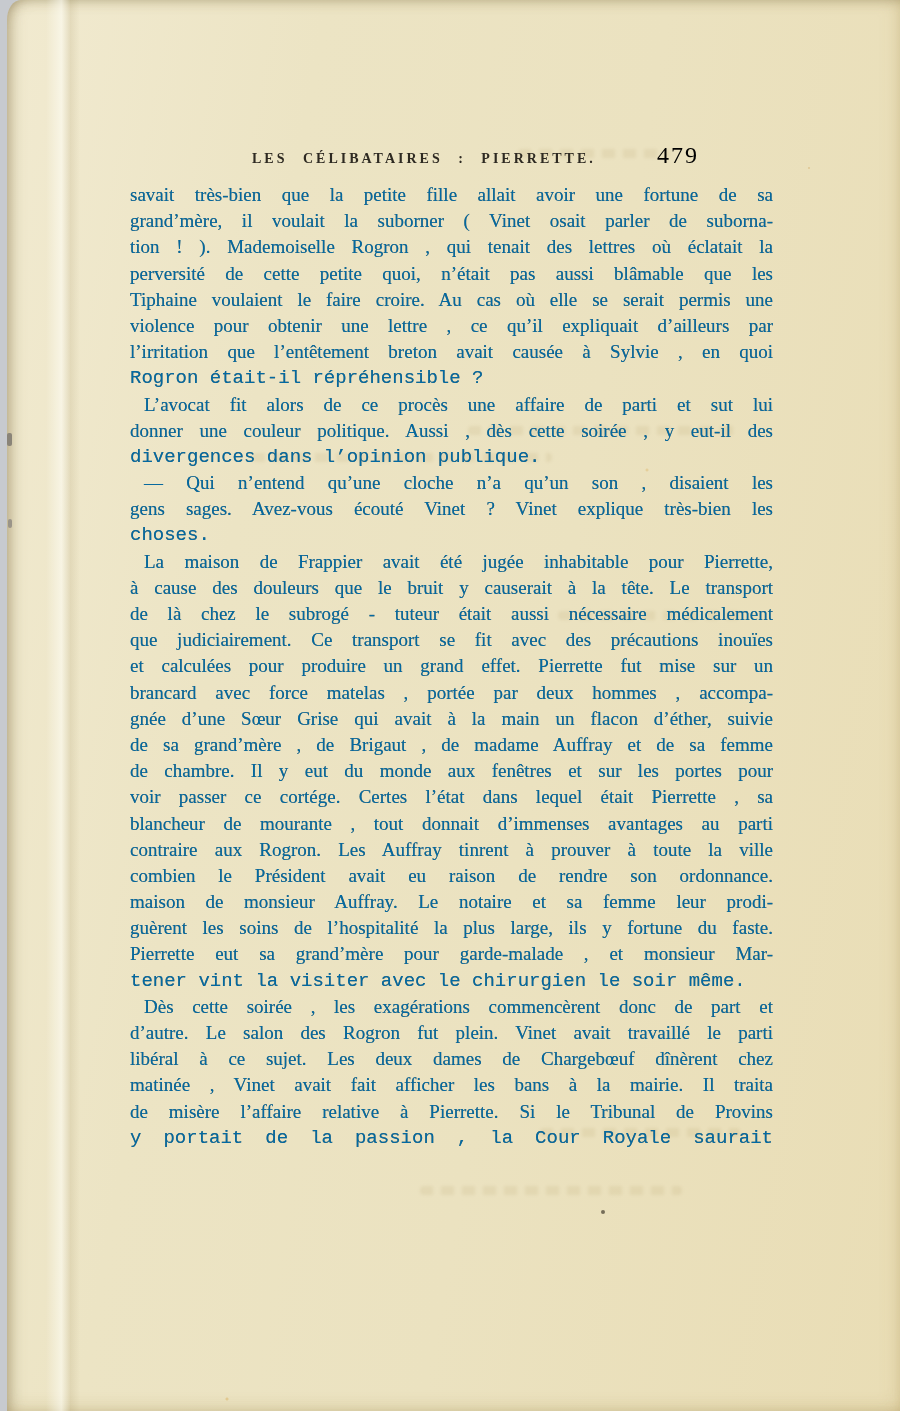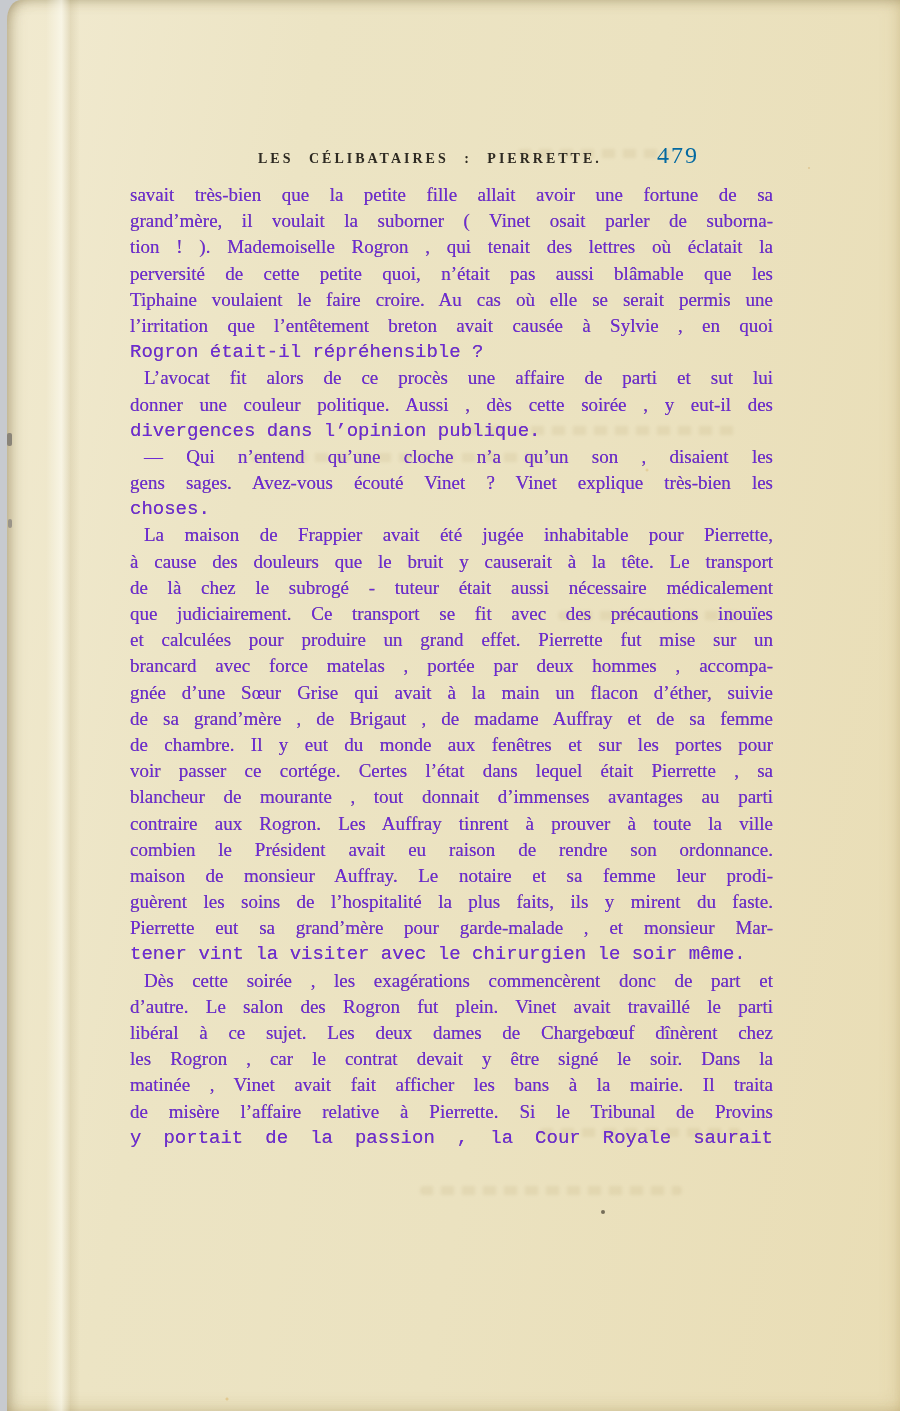--- a/index.html
+++ b/index.html
@@ -28,31 +28,31 @@
       radial-gradient(2px 2px at 500px 980px,  rgba(200,150,70,.5) 0 40%, transparent 60%);
   }
   .crease{
     position:absolute;left:46px;top:0;width:34px;height:1411px;pointer-events:none;
     background:linear-gradient(90deg,transparent 0%,rgba(255,255,248,.55) 45%,rgba(150,130,80,.14) 72%,transparent 100%);
   }
   .running-header{
     position:absolute;left:130px;top:147px;width:645px;height:28px;color:#2c2921;
   }
   .header-title{
-    position:absolute;left:128px;top:4px;
+    position:absolute;left:122px;top:4px;
     font-size:14px;font-weight:bold;letter-spacing:3px;word-spacing:9px;
     color:#2e2a22;white-space:nowrap;
   }
   .page-number{
     position:absolute;left:527px;top:-5px;
-    font-size:24px;letter-spacing:2px;color:#0369a1;
+    font-size:24px;letter-spacing:2px;color:#000000;
   }
   .text-block{
     position:absolute;left:130px;top:182px;width:643px;
-    color:#6d28d9;font-size:19px;line-height:26.2px;
+    color:#0369a1;font-size:19px;line-height:26.2px;
     text-shadow:0 0 0.45px rgba(45,40,28,.55);
   }
   .line{
     height:26.2px;overflow:hidden;
     text-align:justify;text-align-last:justify;
   }
   .line.par-end{text-align-last:left;font-family:Liberation Mono, monospace;}
   .line.indent{text-indent:14px;}
   .ghost{
     position:absolute;height:9px;border-radius:4px;pointer-events:none;
@@ -93,20 +93,21 @@
   <span class="header-title">LES CÉLIBATAIRES : PIERRETTE.</span>
   <span class="page-number">479</span>
 </header>
 
 <main id="text-block" class="text-block">
     <div class="line">savait très-bien que la petite fille allait avoir une fortune de sa</div>
     <div class="line">grand’mère, il voulait la suborner ( Vinet osait parler de suborna-</div>
     <div class="line">tion ! ). Mademoiselle Rogron , qui tenait des lettres où éclatait la</div>
     <div class="line">perversité de cette petite quoi, n’était pas aussi blâmable que les</div>
     <div class="line">Tiphaine voulaient le faire croire. Au cas où elle se serait permis une</div>
+    <div class="line">violence pour obtenir une lettre , ce qu’il expliquait d’ailleurs par</div>
     <div class="line">l’irritation que l’entêtement breton avait causée à Sylvie , en quoi</div>
     <div class="line par-end">Rogron était-il répréhensible ?</div>
     <div class="line indent">L’avocat fit alors de ce procès une affaire de parti et sut lui</div>
     <div class="line">donner une couleur politique. Aussi , dès cette soirée , y eut-il des</div>
     <div class="line par-end">divergences dans l’opinion publique.</div>
     <div class="line indent">— Qui n’entend qu’une cloche n’a qu’un son , disaient les</div>
     <div class="line">gens sages. Avez-vous écouté Vinet ? Vinet explique très-bien les</div>
     <div class="line par-end">choses.</div>
     <div class="line indent">La maison de Frappier avait été jugée inhabitable pour Pierrette,</div>
     <div class="line">à cause des douleurs que le bruit y causerait à la tête. Le transport</div>
@@ -115,25 +116,24 @@
     <div class="line">et calculées pour produire un grand effet. Pierrette fut mise sur un</div>
     <div class="line">brancard avec force matelas , portée par deux hommes , accompa-</div>
     <div class="line">gnée d’une Sœur Grise qui avait à la main un flacon d’éther, suivie</div>
     <div class="line">de sa grand’mère , de Brigaut , de madame Auffray et de sa femme</div>
     <div class="line">de chambre. Il y eut du monde aux fenêtres et sur les portes pour</div>
     <div class="line">voir passer ce cortége. Certes l’état dans lequel était Pierrette , sa</div>
     <div class="line">blancheur de mourante , tout donnait d’immenses avantages au parti</div>
     <div class="line">contraire aux Rogron. Les Auffray tinrent à prouver à toute la ville</div>
     <div class="line">combien le Président avait eu raison de rendre son ordonnance.</div>
     <div class="line">maison de monsieur Auffray. Le notaire et sa femme leur prodi-</div>
-    <div class="line">guèrent les soins de l’hospitalité la plus faits, ils y mirent du faste.</div>
+    <div class="line">guèrent les soins de l’hospitalité la plus large, ils y fortune du faste.</div>
     <div class="line">Pierrette eut sa grand’mère pour garde-malade , et monsieur Mar-</div>
     <div class="line par-end">tener vint la visiter avec le chirurgien le soir même.</div>
     <div class="line indent">Dès cette soirée , les exagérations commencèrent donc de part et</div>
     <div class="line">d’autre. Le salon des Rogron fut plein. Vinet avait travaillé le parti</div>
     <div class="line">libéral à ce sujet. Les deux dames de Chargebœuf dînèrent chez</div>
-    <div class="line">les Rogron , car le contrat devait y être signé le soir. Dans la</div>
     <div class="line">matinée , Vinet avait fait afficher les bans à la mairie. Il traita</div>
     <div class="line">de misère l’affaire relative à Pierrette. Si le Tribunal de Provins</div>
     <div class="line par-end">y portait de la passion , la Cour Royale saurait apprécier les faits ,</div>
   </main>
 
 <div class="speck"></div>
 
 </body></html>

